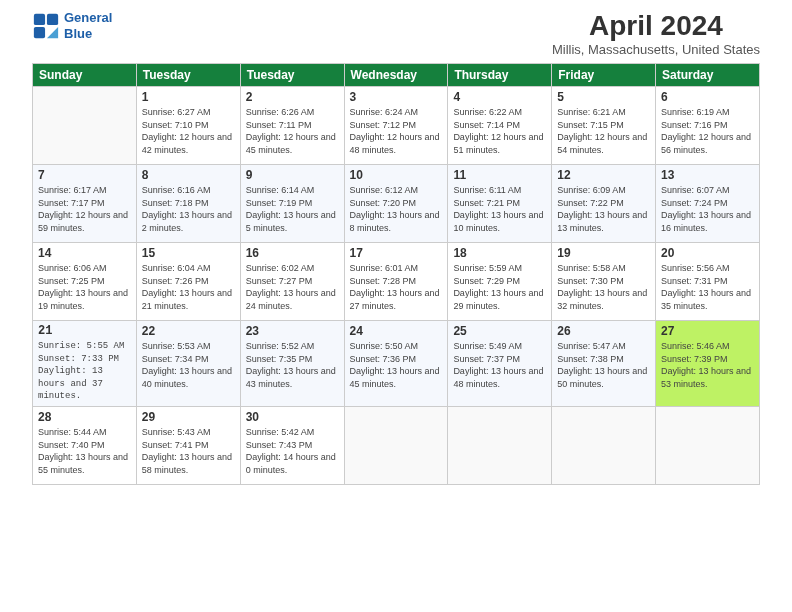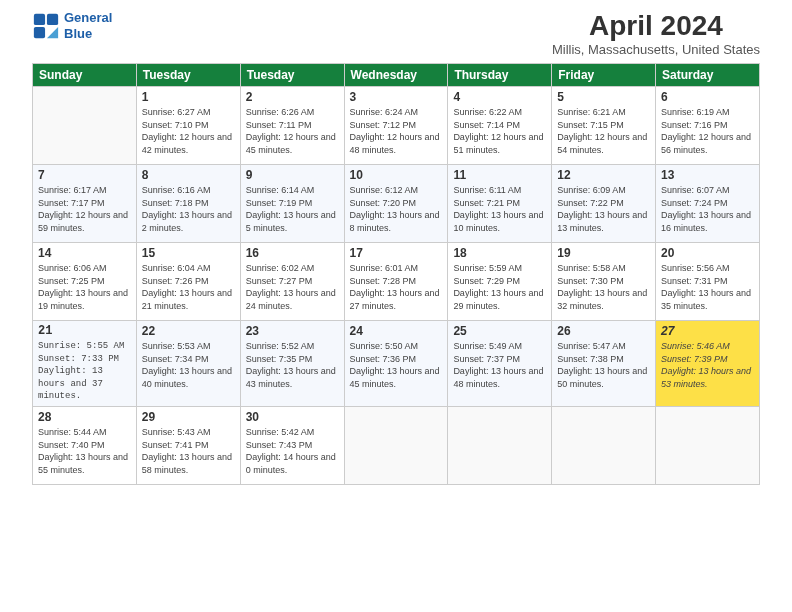--- a/index.html
+++ b/index.html
@@ -228,21 +228,21 @@
             <div class="day-info">Sunrise: 5:50 AM<br>Sunset: 7:36 PM<br>Daylight: 13 hours and 45 minutes.</div>
           </td>
           <td style="background: rgb(245, 248, 253);">
             <span class="day-number">25</span>
             <div class="day-info">Sunrise: 5:49 AM<br>Sunset: 7:37 PM<br>Daylight: 13 hours and 48 minutes.</div>
           </td>
           <td style="background: rgb(245, 248, 253);">
             <span class="day-number">26</span>
             <div class="day-info">Sunrise: 5:47 AM<br>Sunset: 7:38 PM<br>Daylight: 13 hours and 50 minutes.</div>
           </td>
-          <td style="background: #fde047; font-style: italic;">
+          <td style="background: #bef264;">
             <span class="day-number">27</span>
             <div class="day-info">Sunrise: 5:46 AM<br>Sunset: 7:39 PM<br>Daylight: 13 hours and 53 minutes.</div>
           </td>
         </tr>
         <tr style="background: rgb(255, 255, 255);">
           <td>
             <span class="day-number">28</span>
             <div class="day-info">Sunrise: 5:44 AM<br>Sunset: 7:40 PM<br>Daylight: 13 hours and 55 minutes.</div>
           </td>
           <td>

